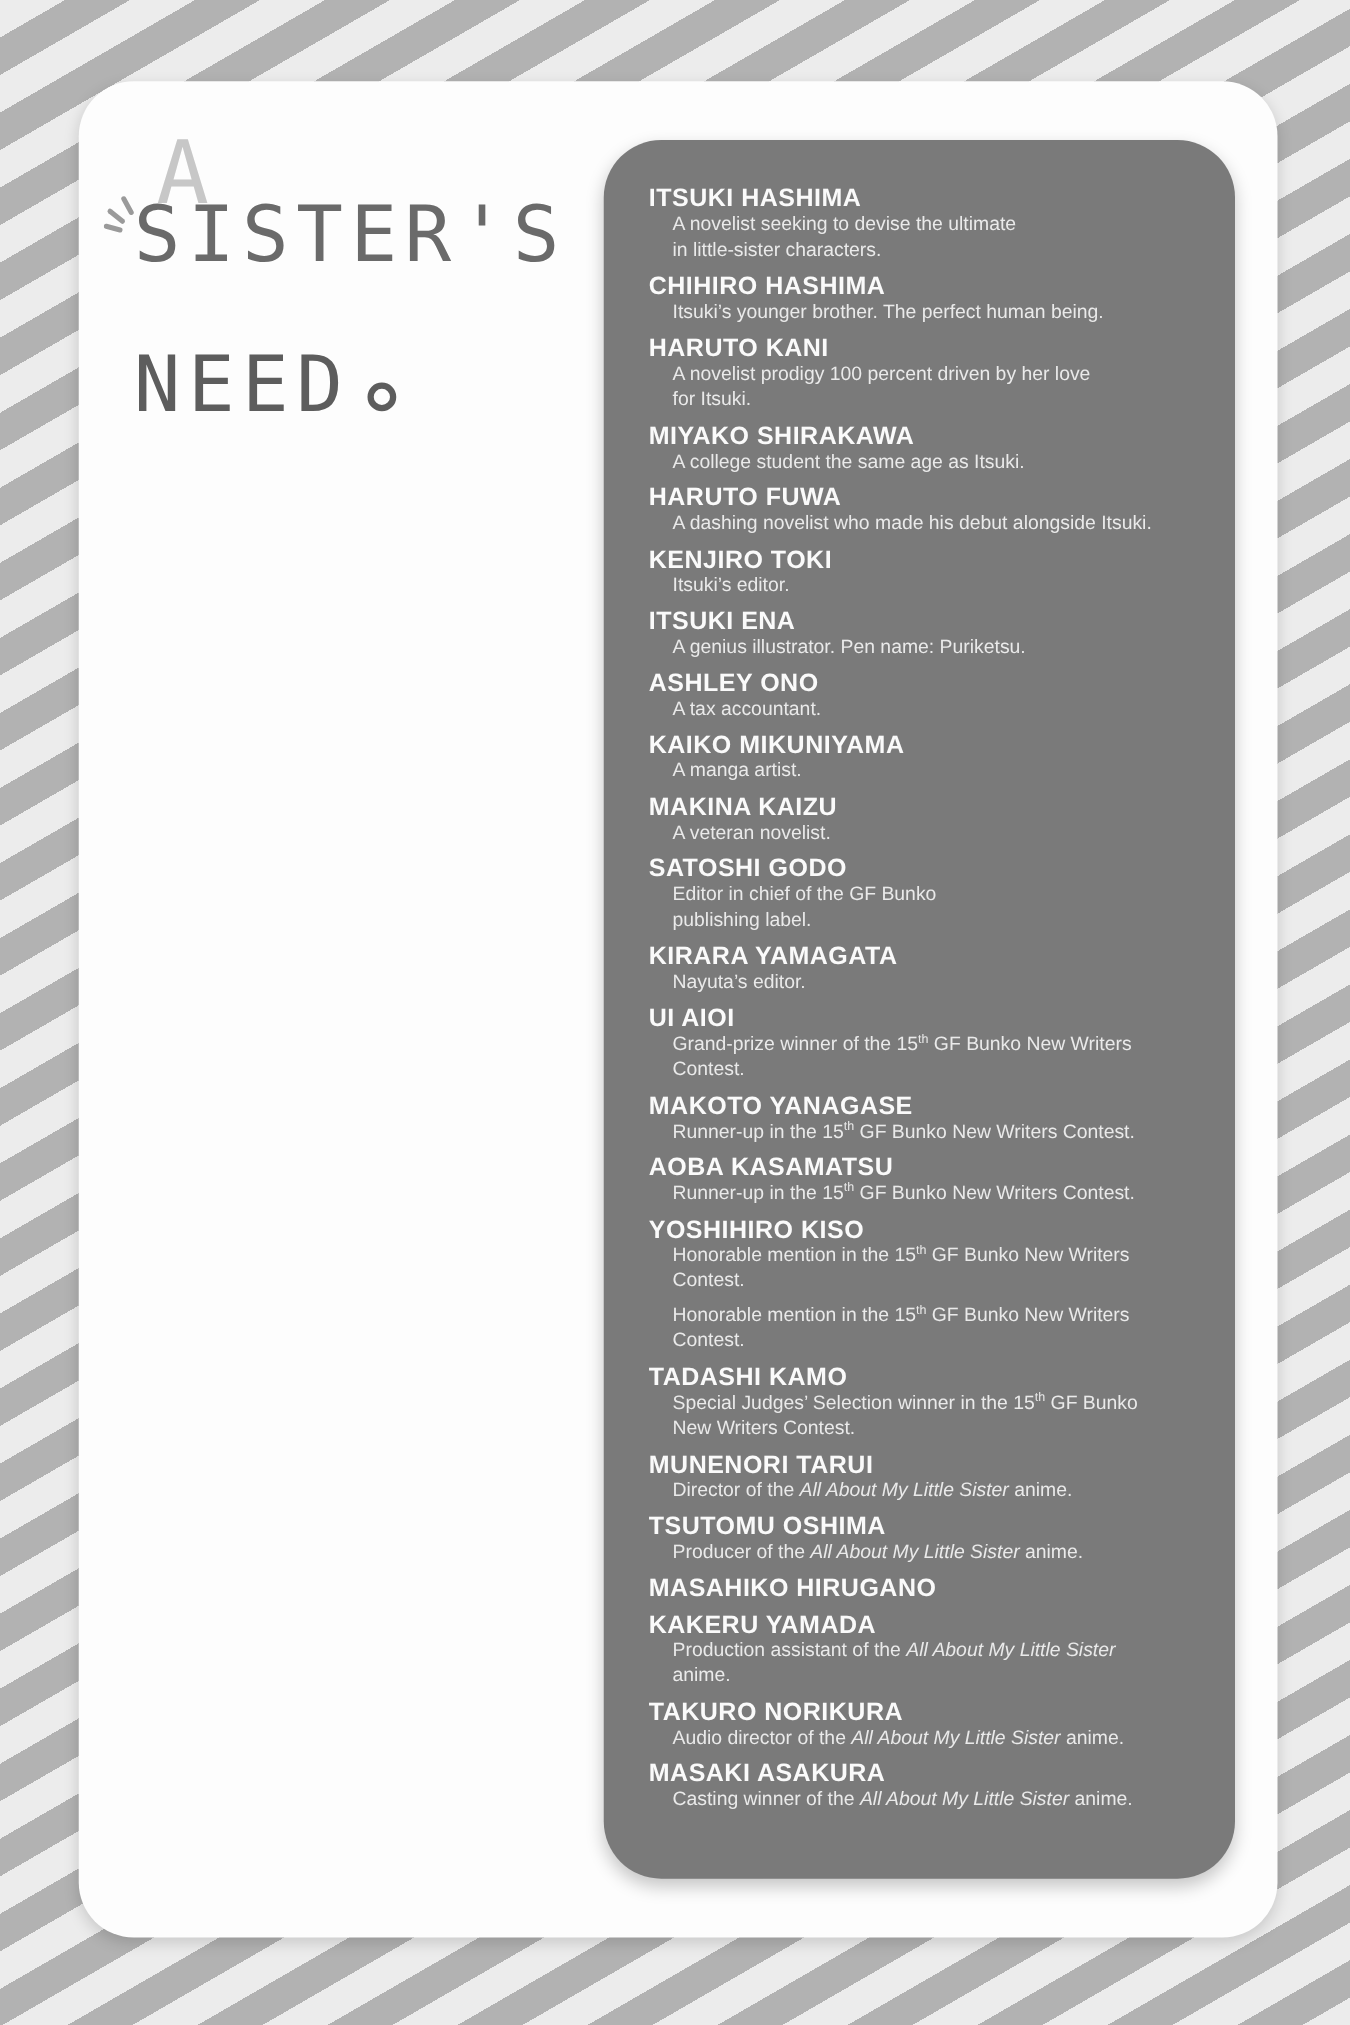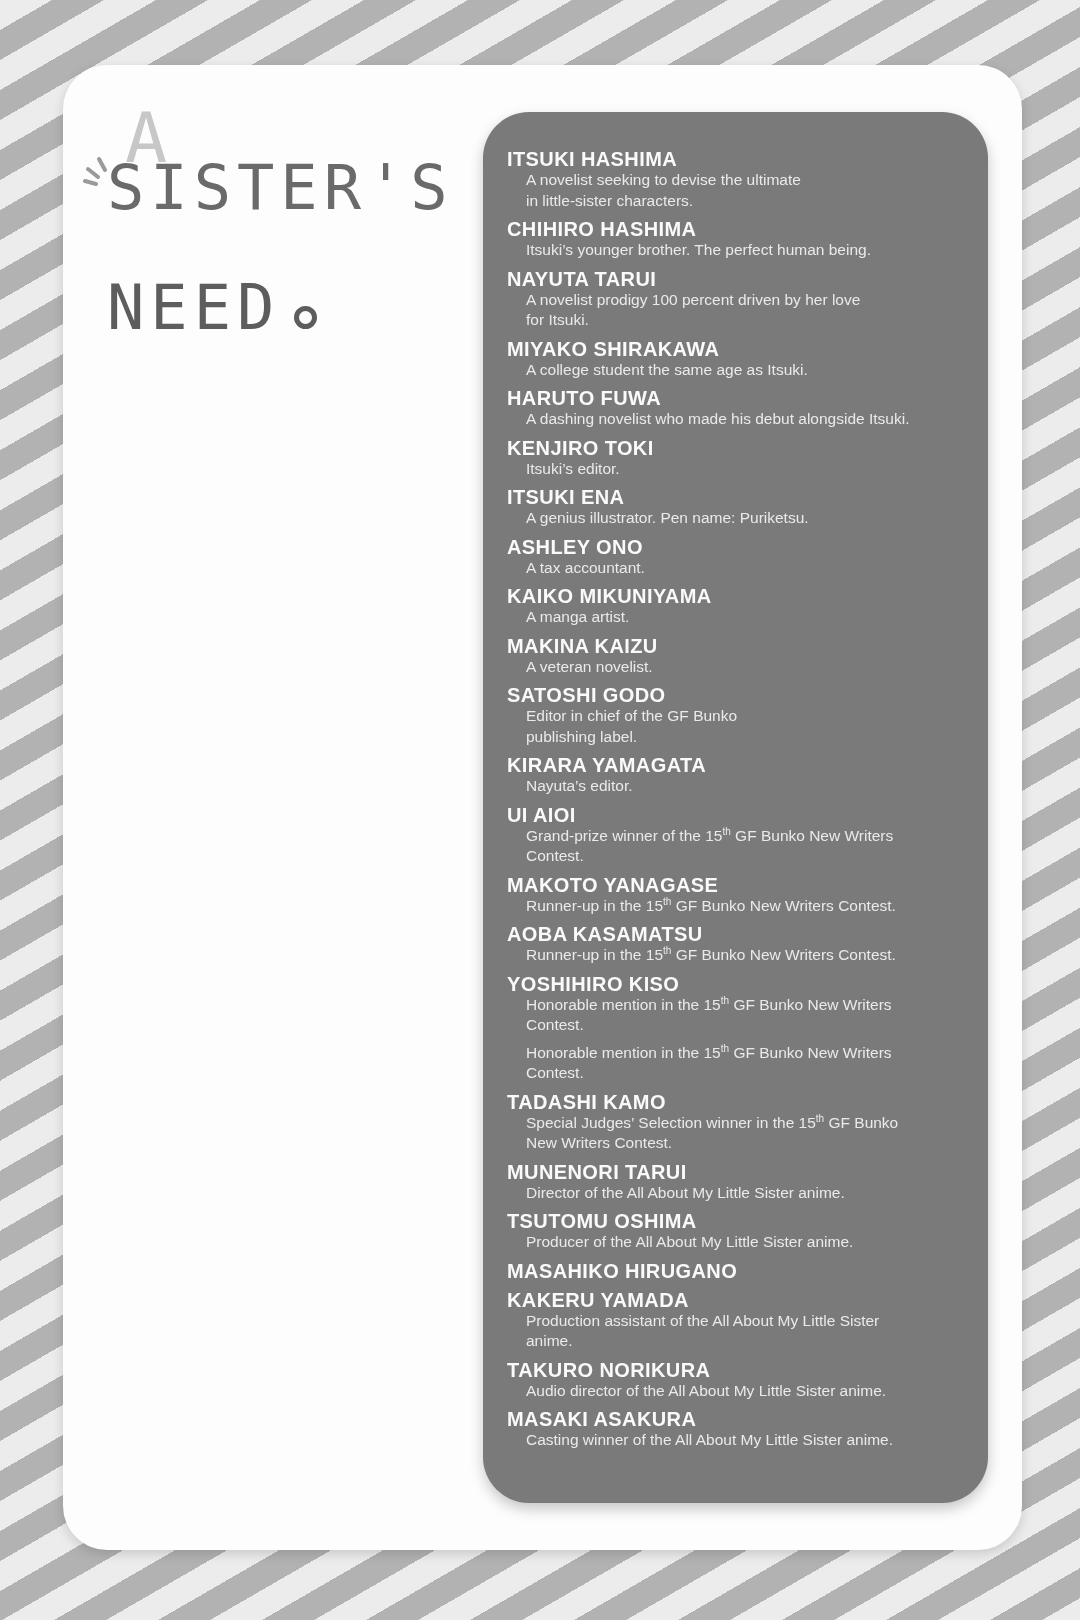--- a/index.html
+++ b/index.html
@@ -32,32 +32,32 @@
   .logo-need{left:44px;top:212px;font-size:62px;letter-spacing:6px;color:var(--logo-need);}
   .logo-period{
     display:inline-block;width:13px;height:13px;border:5px solid var(--logo-need);
     border-radius:50%;margin-left:14px;
   }
   .sparkle{position:absolute;left:20px;top:90px;}
   
   .panel{
     position:absolute;left:420px;top:47px;width:505px;height:1391px;
     box-sizing:border-box;background:var(--panel-bg);border-radius:46px;
-    padding:36px 30px 0 24px;overflow:hidden;
+    padding:36px 30px 0 36px;overflow:hidden;
     box-shadow:0 6px 14px rgba(0,0,0,0.22);
   }
   .entry{margin-bottom:7px;}
   .cname{
     font-size:20px;line-height:22px;font-weight:bold;
     color:var(--name-text);letter-spacing:0.4px;
   }
   .cdesc{
     font-size:15.5px;line-height:20.5px;color:var(--desc-text);white-space:nowrap;margin-left:19px;
   }
-  .cdesc .it{}
+  .cdesc .it{font-style:italic;}
   .cdesc .sup{font-size:10px;vertical-align:6px;line-height:0;}
 </style>
 </head>
 <body>
 
 <div class="card">
 
   <svg class="sparkle" width="40" height="40" viewBox="0 0 40 40">
     <line x1="16" y1="4" x2="22" y2="15" stroke="#9a9a9a" stroke-width="4" stroke-linecap="round"></line>
     <line x1="5" y1="14" x2="15" y2="22" stroke="#9a9a9a" stroke-width="4" stroke-linecap="round"></line>
@@ -71,21 +71,21 @@
   <div class="panel">
       <div class="entry">
         <div class="cname">ITSUKI HASHIMA</div>
         <div class="cdesc"><span>A novelist seeking to devise the ultimate</span><br><span>in little-sister characters.</span></div>
       </div>
       <div class="entry">
         <div class="cname">CHIHIRO HASHIMA</div>
         <div class="cdesc"><span>Itsuki’s younger brother. The perfect human being.</span></div>
       </div>
       <div class="entry">
-        <div class="cname">NAYUTA TARUI</div>
+        <div class="cname">HARUTO KANI</div>
         <div class="cdesc"><span>A novelist prodigy 100 percent driven by her love</span><br><span>for Itsuki.</span></div>
       </div>
       <div class="entry">
         <div class="cname">MIYAKO SHIRAKAWA</div>
         <div class="cdesc"><span>A college student the same age as Itsuki.</span></div>
       </div>
       <div class="entry">
         <div class="cname">HARUTO FUWA</div>
         <div class="cdesc"><span>A dashing novelist who made his debut alongside Itsuki.</span></div>
       </div>

